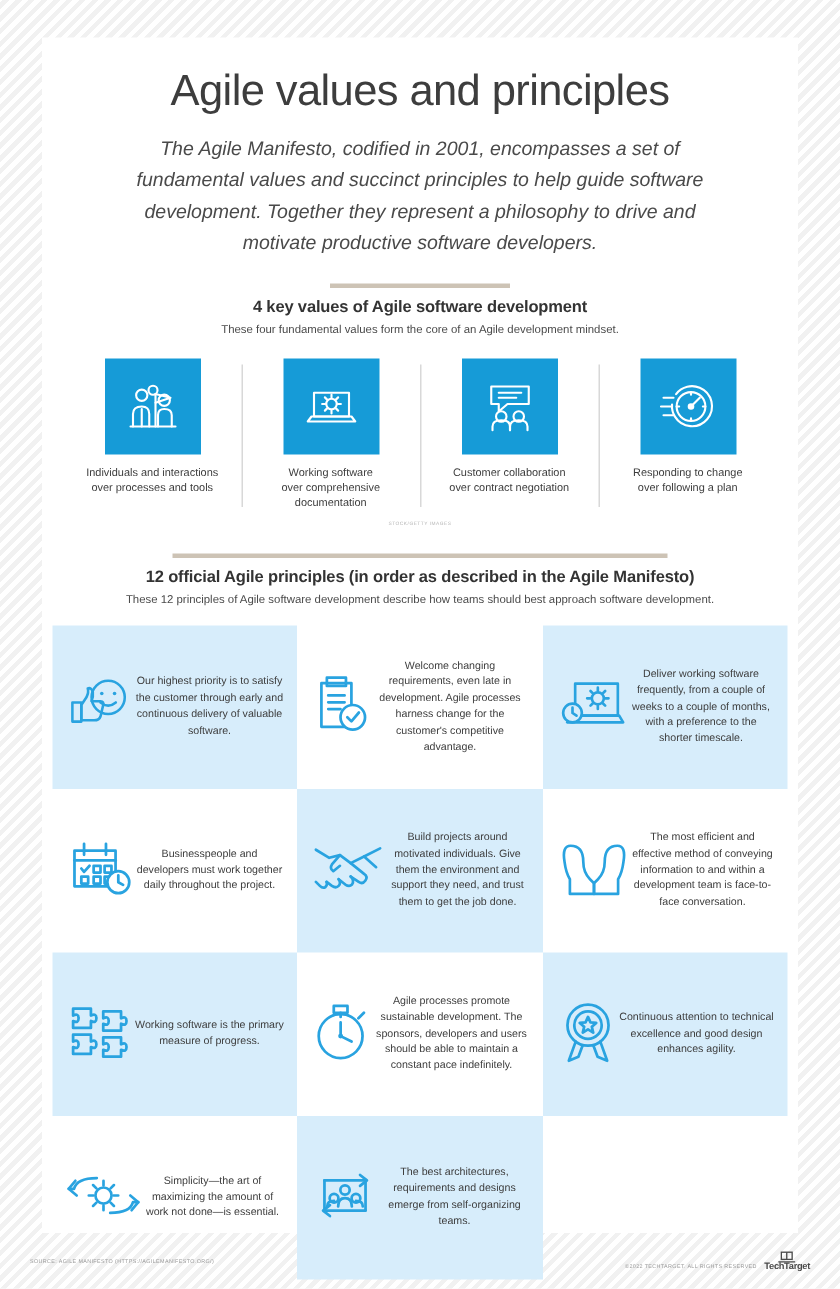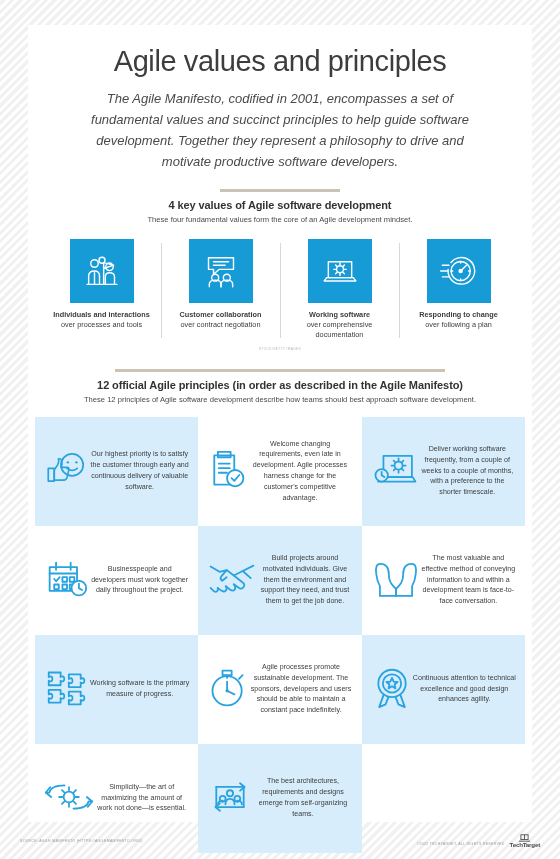--- a/index.html
+++ b/index.html
@@ -107,21 +107,21 @@
     display: flex;
     align-items: center;
     justify-content: center;
   }
 
   .value-label {
     font-size: 7.3px;
     line-height: 1.38;
     color: #3d3d3d;
   }
-  .value-label b { font-weight: bold; }
+  .value-label b { font-weight: normal; }
 
   .credit-mini {
     margin-top: 7px;
     text-align: center;
     font-size: 3.2px;
     letter-spacing: 0.35px;
     color: #b7b7b7;
     text-transform: uppercase;
   }
 
@@ -260,51 +260,51 @@
       <div class="value-label">
         <b>Individuals and interactions</b><br>
         <span>over processes and tools</span>
       </div>
     </div>
 
     <div class="value-col">
       <div class="value-tile">
         <span>
           <svg width="40" height="40" viewBox="0 0 48 48" fill="none" stroke="#ffffff" stroke-width="1.7" stroke-linecap="round" stroke-linejoin="round">
+            <path d="M10 13 L38 13 L38 32 L10 32 Z"></path>
+            <path d="M5 36 L43 36 L40 32 L8 32 Z"></path>
+            <circle cx="24" cy="22" r="4.2"></circle>
+            <path d="M24 14.5 L24 17 M24 27 L24 29.5 M16.5 22 L19 22 M29 22 L31.5 22
+                     M18.7 16.7 L20.5 18.5 M27.5 25.5 L29.3 27.3
+                     M29.3 16.7 L27.5 18.5 M20.5 25.5 L18.7 27.3"></path>
+          </svg>
+        </span>
+      </div>
+      <div class="value-label">
+        <b>Working software</b><br>
+        <span>over comprehensive documentation</span>
+      </div>
+    </div>
+
+    <div class="value-col">
+      <div class="value-tile">
+        <span>
+          <svg width="40" height="40" viewBox="0 0 48 48" fill="none" stroke="#ffffff" stroke-width="1.7" stroke-linecap="round" stroke-linejoin="round">
             <path d="M9 8 L39 8 L39 22 L22 22 L15 28 L15 22 L9 22 Z"></path>
             <path d="M15 13 L33 13 M15 17 L29 17"></path>
             <circle cx="17" cy="32" r="4.2"></circle>
             <circle cx="31" cy="32" r="4.2"></circle>
             <path d="M10 43 L10 40 Q10 35 17 35 Q24 35 24 40 L24 43"></path>
             <path d="M24 43 L24 40 Q24 35 31 35 Q38 35 38 40 L38 43"></path>
           </svg>
         </span>
       </div>
       <div class="value-label">
         <b>Customer collaboration</b><br>
         <span>over contract negotiation</span>
-      </div>
-    </div>
-
-    <div class="value-col">
-      <div class="value-tile">
-        <span>
-          <svg width="40" height="40" viewBox="0 0 48 48" fill="none" stroke="#ffffff" stroke-width="1.7" stroke-linecap="round" stroke-linejoin="round">
-            <path d="M10 13 L38 13 L38 32 L10 32 Z"></path>
-            <path d="M5 36 L43 36 L40 32 L8 32 Z"></path>
-            <circle cx="24" cy="22" r="4.2"></circle>
-            <path d="M24 14.5 L24 17 M24 27 L24 29.5 M16.5 22 L19 22 M29 22 L31.5 22
-                     M18.7 16.7 L20.5 18.5 M27.5 25.5 L29.3 27.3
-                     M29.3 16.7 L27.5 18.5 M20.5 25.5 L18.7 27.3"></path>
-          </svg>
-        </span>
-      </div>
-      <div class="value-label">
-        <b>Working software</b><br>
-        <span>over comprehensive documentation</span>
       </div>
     </div>
 
     <div class="value-col">
       <div class="value-tile">
         <span>
           <svg width="40" height="40" viewBox="0 0 48 48" fill="none" stroke="#ffffff" stroke-width="1.7" stroke-linecap="round" stroke-linejoin="round">
             <path d="M33 9 A16 16 0 1 1 23 8.2 A16 16 0 0 1 33 9 Z" stroke-dasharray="70 9"></path>
             <circle cx="26" cy="24" r="11.5"></circle>
             <circle cx="26" cy="24" r="1.8" fill="#ffffff"></circle>
@@ -409,21 +409,21 @@
       <div class="cell-text">Build projects around motivated individuals. Give them the environment and support they need, and trust them to get the job done.</div>
     </div>
 
     <div class="cell">
       <div class="cell-icon">
         <svg width="50" height="42" viewBox="0 0 56 46" fill="none" stroke="#29a3e0" stroke-width="2" stroke-linecap="round" stroke-linejoin="round">
           <path d="M23 42 L23 34 L20 31 Q15 26 15 18 Q15 6 5.5 6 Q-1 6 1 18 Q2 26 5 31 L5 42 Z" transform="translate(5,0)"></path>
           <path d="M33 42 L33 34 L36 31 Q41 26 41 18 Q41 6 50.5 6 Q57 6 55 18 Q54 26 51 31 L51 42 Z" transform="translate(-5,0)"></path>
         </svg>
       </div>
-      <div class="cell-text">The most valuable and effective method of conveying information to and within a development team is face-to-face conversation.</div>
+      <div class="cell-text">The most efficient and effective method of conveying information to and within a development team is face-to-face conversation.</div>
     </div>
 
     <div class="cell tint">
       <div class="cell-icon">
         <svg width="46" height="42" viewBox="0 0 50 46" fill="none" stroke="#29a3e0" stroke-width="2" stroke-linecap="round" stroke-linejoin="round">
           <path d="M5 6 L18 6 L18 11 Q22 9 22 13 Q22 17 18 15 L18 20 L5 20 L5 15 Q9 17 9 13 Q9 9 5 11 Z"></path>
           <path d="M27 8 L40 8 L40 13 Q44 11 44 15 Q44 19 40 17 L40 22 L27 22 L27 17 Q31 19 31 15 Q31 11 27 13 Z"></path>
           <path d="M5 25 L18 25 L18 30 Q22 28 22 32 Q22 36 18 34 L18 39 L5 39 L5 34 Q9 36 9 32 Q9 28 5 30 Z"></path>
           <path d="M27 27 L40 27 L40 32 Q44 30 44 34 Q44 38 40 36 L40 41 L27 41 L27 36 Q31 38 31 34 Q31 30 27 32 Z"></path>
         </svg>

